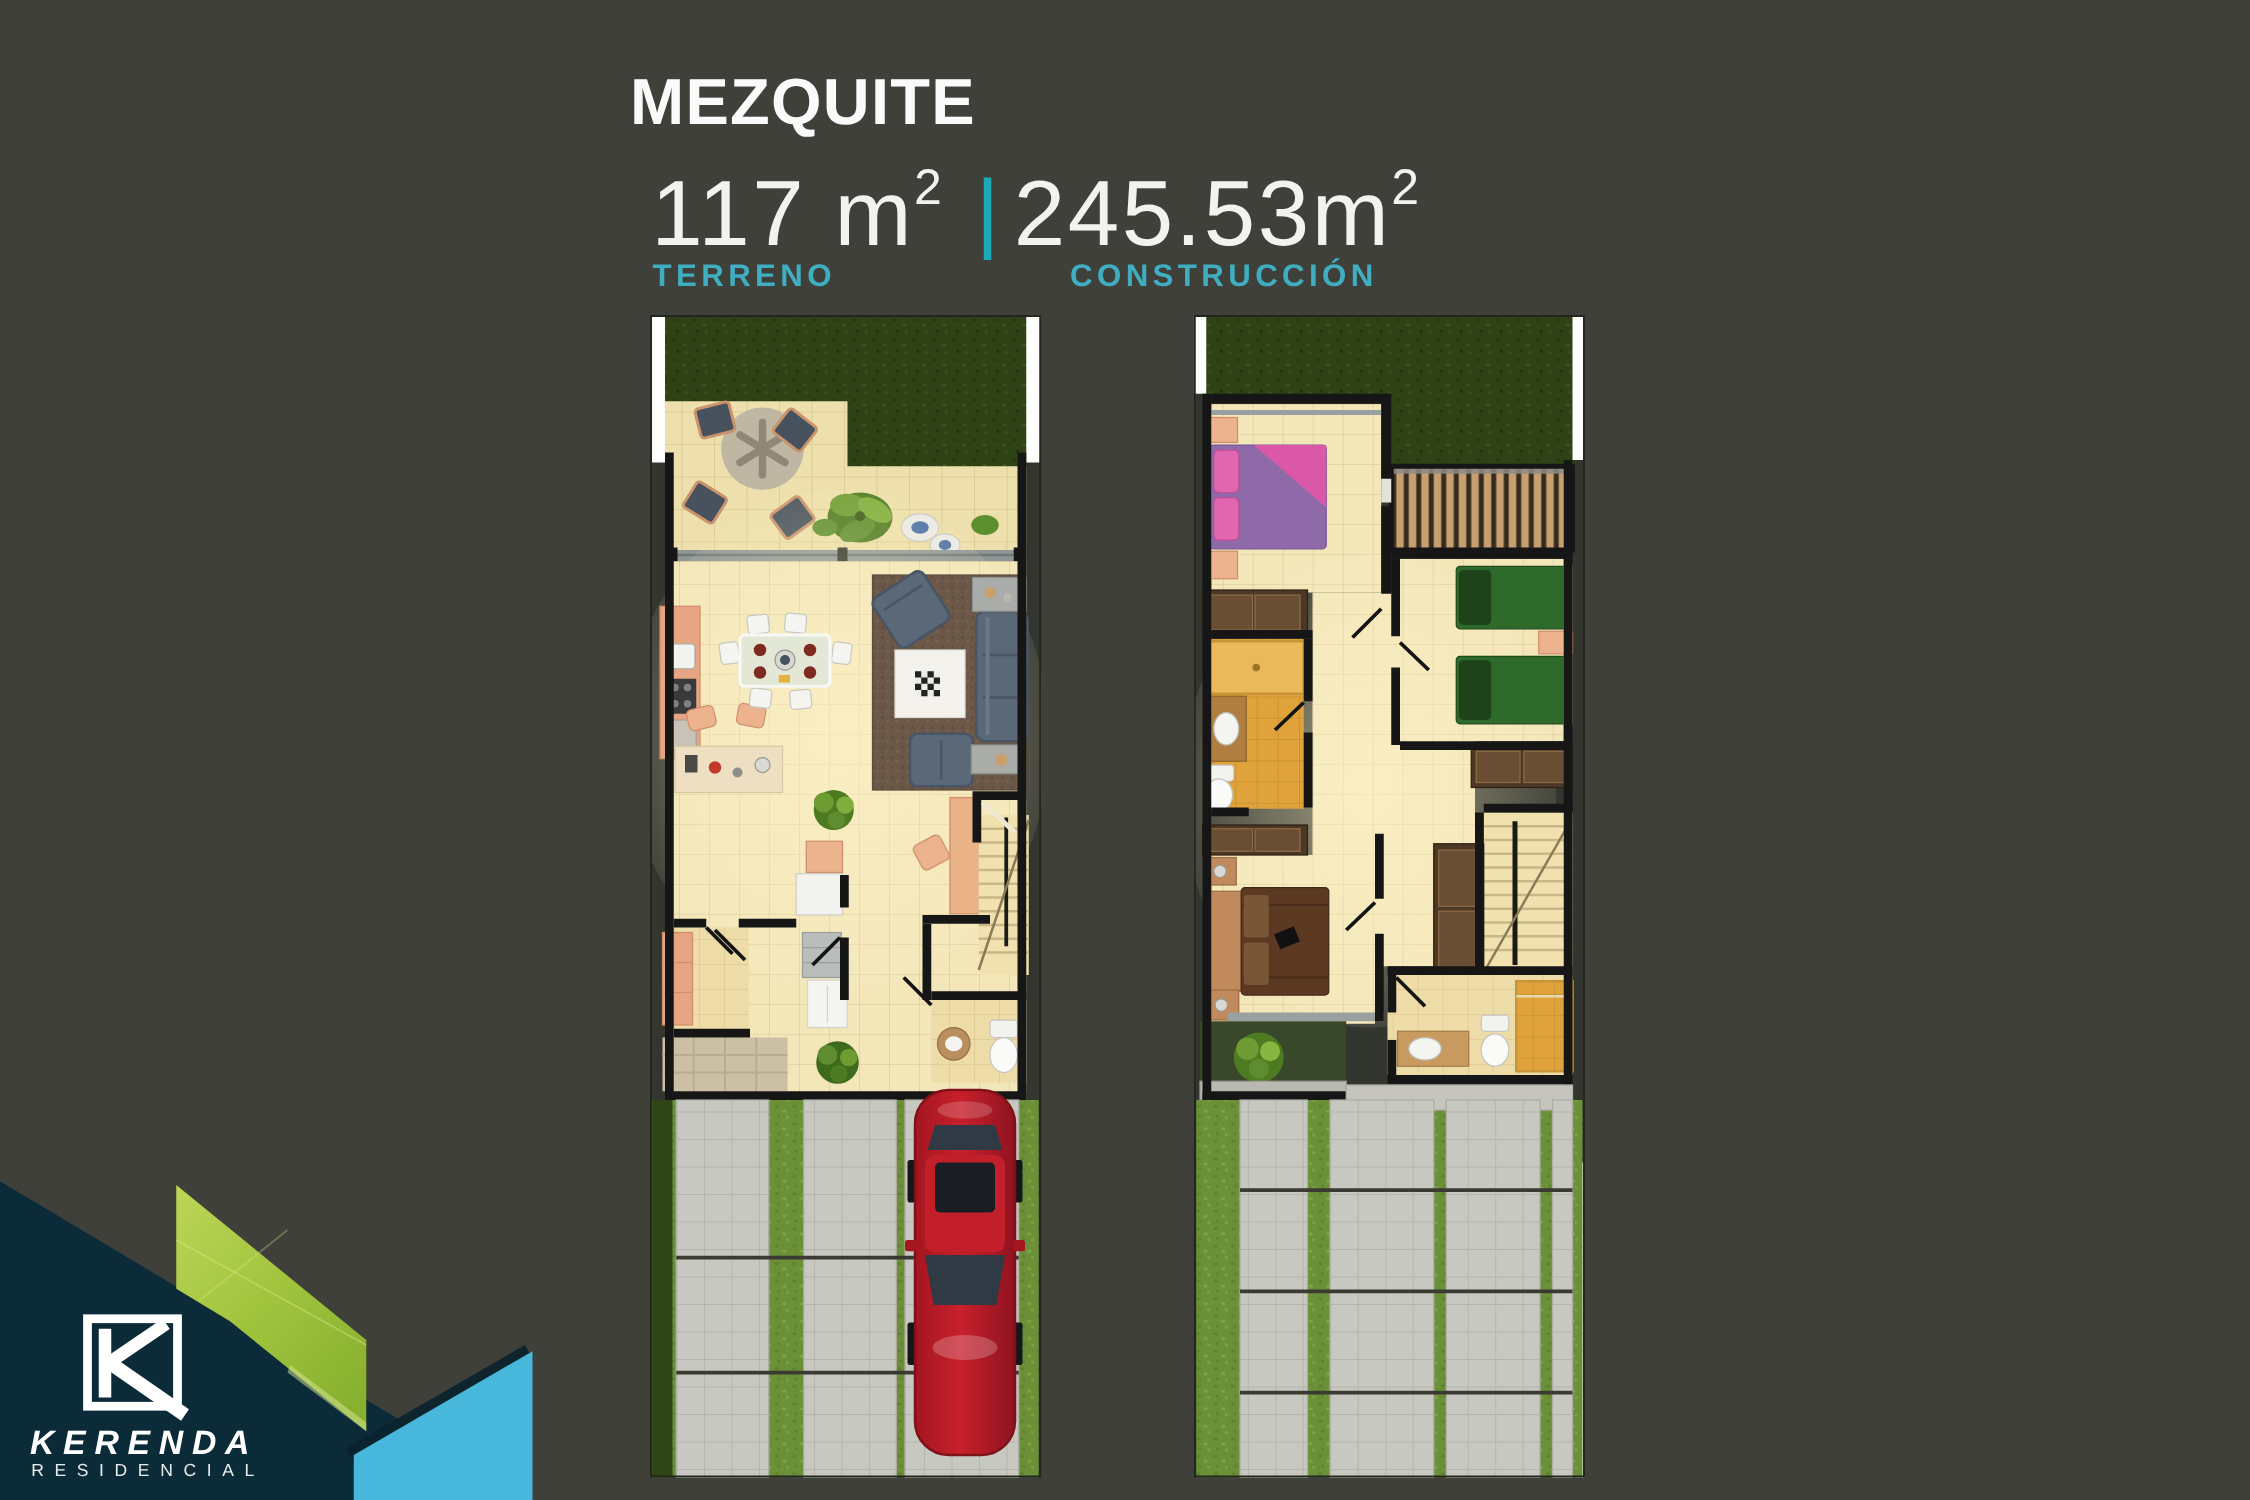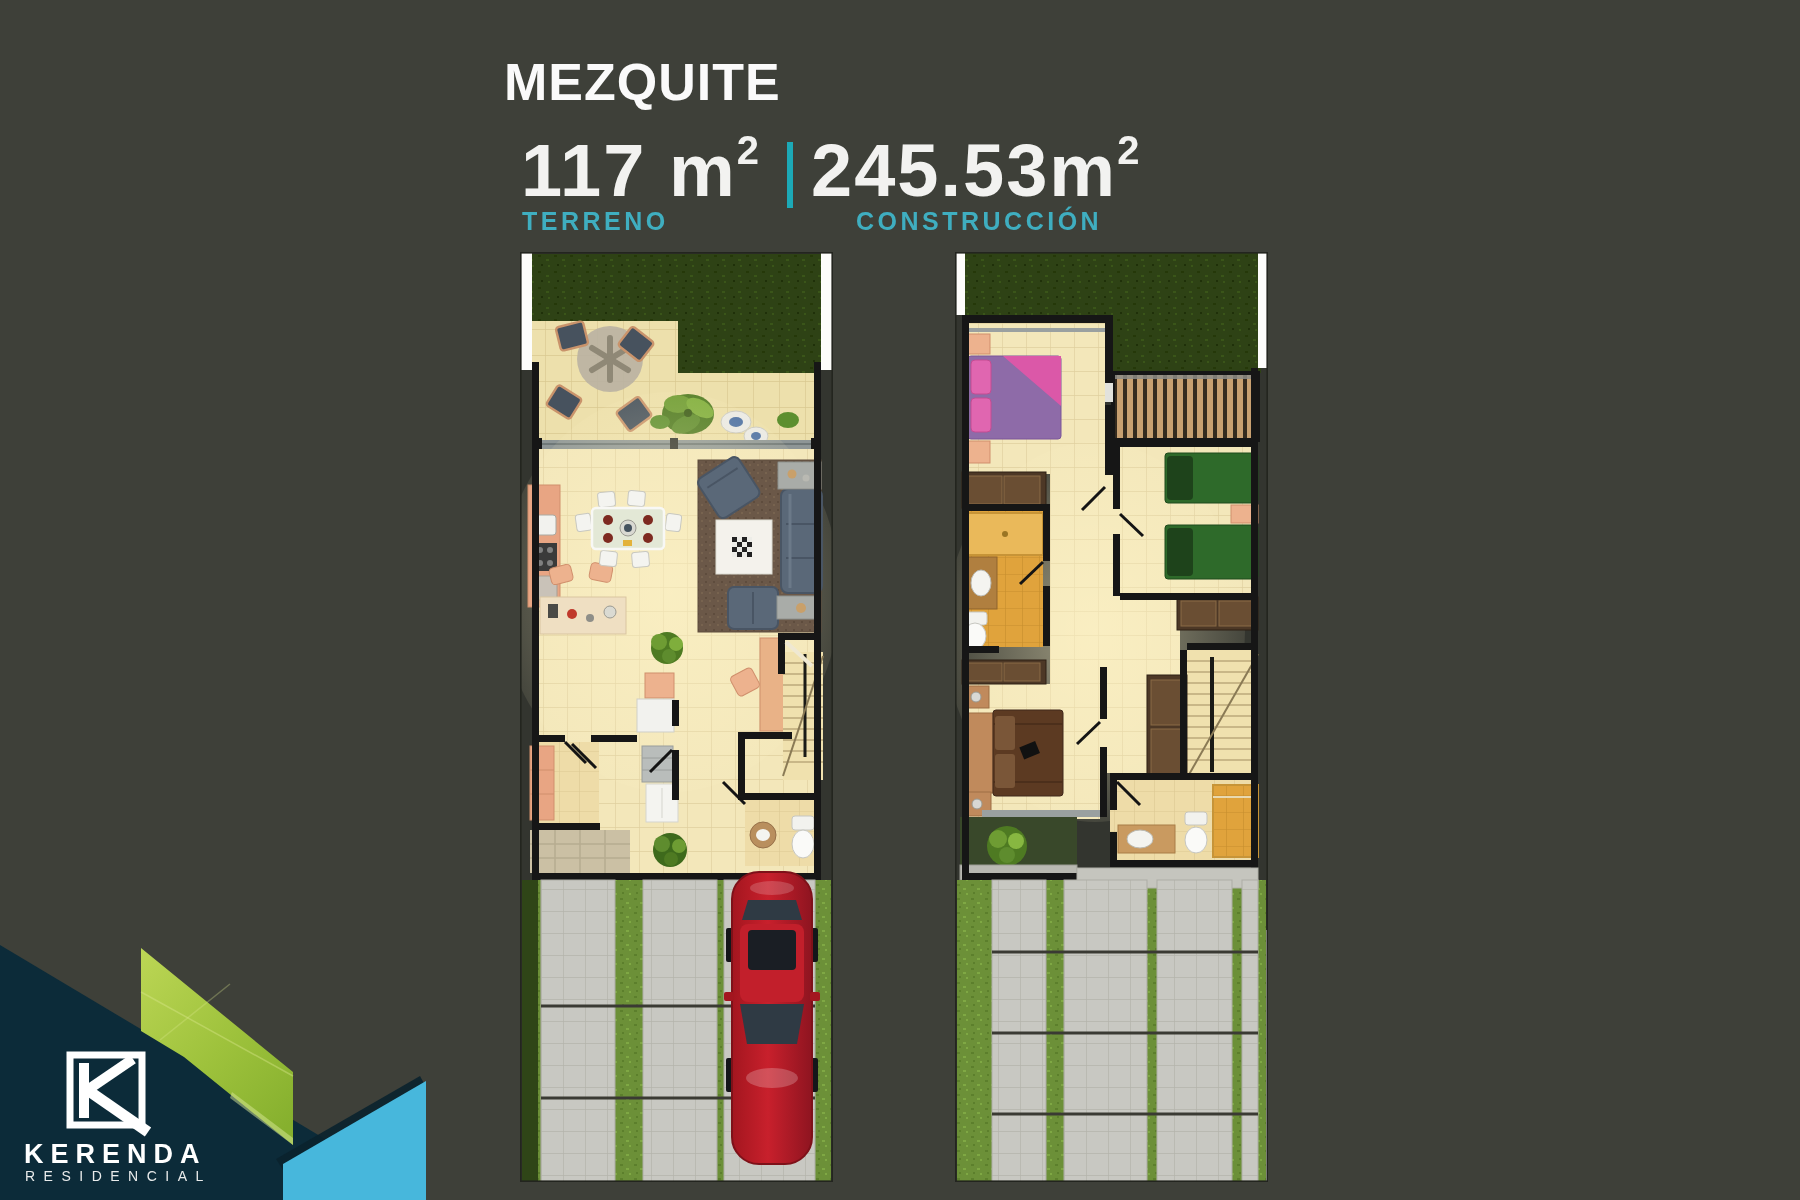--- a/index.html
+++ b/index.html
@@ -10,21 +10,21 @@
   }
   .abs{position:absolute;}
   
   .title{
     left:504px;top:52px;
     font-size:52px;font-weight:700;letter-spacing:1px;
     color:var(--title-white,#FAFAFA);
   }
   .area-value{
     top:134px;
-    font-size:74px;font-weight:700;letter-spacing:2px;
+    font-size:74px;font-weight:400;letter-spacing:2px;
     color:#F2F2F0;line-height:1;
   }
   .area-value sup{font-size:40px;vertical-align:top;position:relative;top:-4px;letter-spacing:0;}
   .terrain-value{left:521px;}
   .construction-value{left:811px;}
   .vdivider{
     left:787px;top:142px;width:6px;height:66px;
     background:var(--accent-teal,#1CA9B7);
   }
   .area-label{
@@ -35,21 +35,21 @@
   .terrain-label{left:522px;}
   .construction-label{left:856px;}
   
   .plan{top:252px;width:313px;height:930px;}
   .plan-ground{left:520px;}
   .plan-upper{left:955px;}
   
   .corner-art{left:0;top:740px;width:520px;height:460px;}
   .brand-name{
     left:24px;top:1139px;
-    font-size:27px;font-weight:700;letter-spacing:7px;color:#FFFFFF;
+    font-size:27px;font-weight:700;letter-spacing:7px;color:#FFFFFF;font-style:italic;
   }
   .brand-tagline{
     left:25px;top:1168px;
     font-size:14px;font-weight:400;letter-spacing:8.5px;color:#E9EBEB;text-align:center;
   }
 </style>
 </head>
 <body>
 
 <svg width="0" height="0" style="position:absolute" aria-hidden="true">

